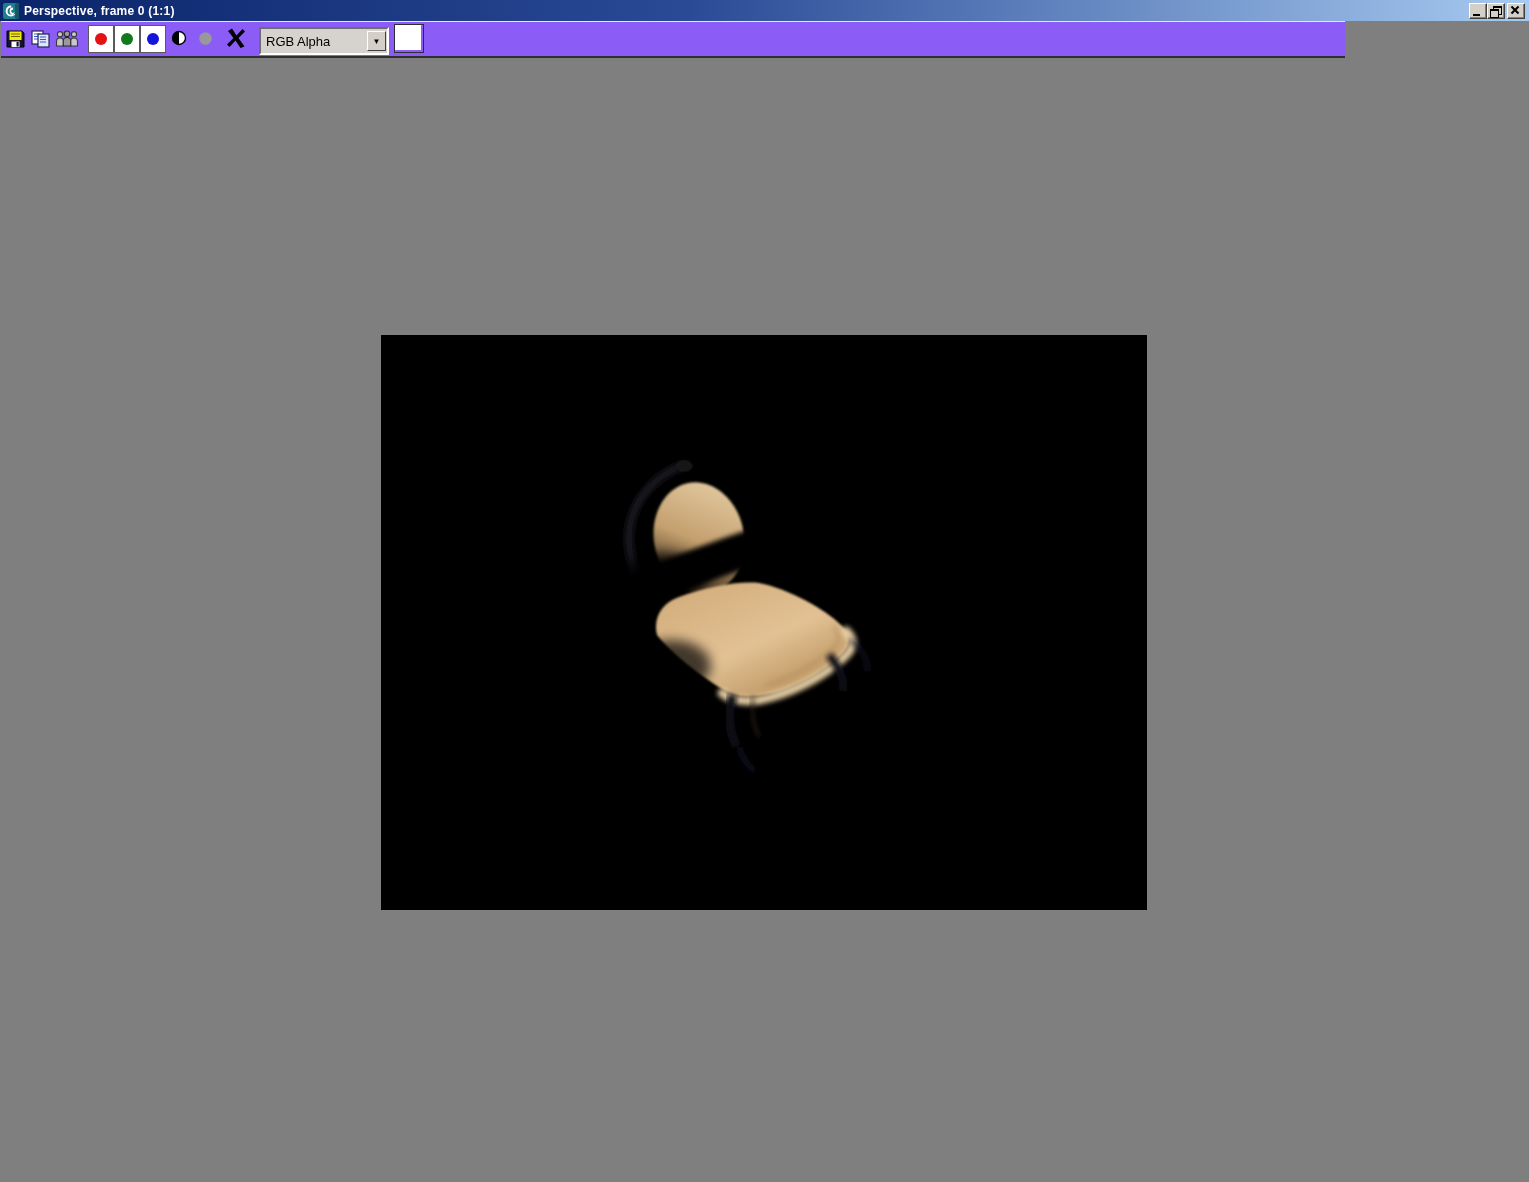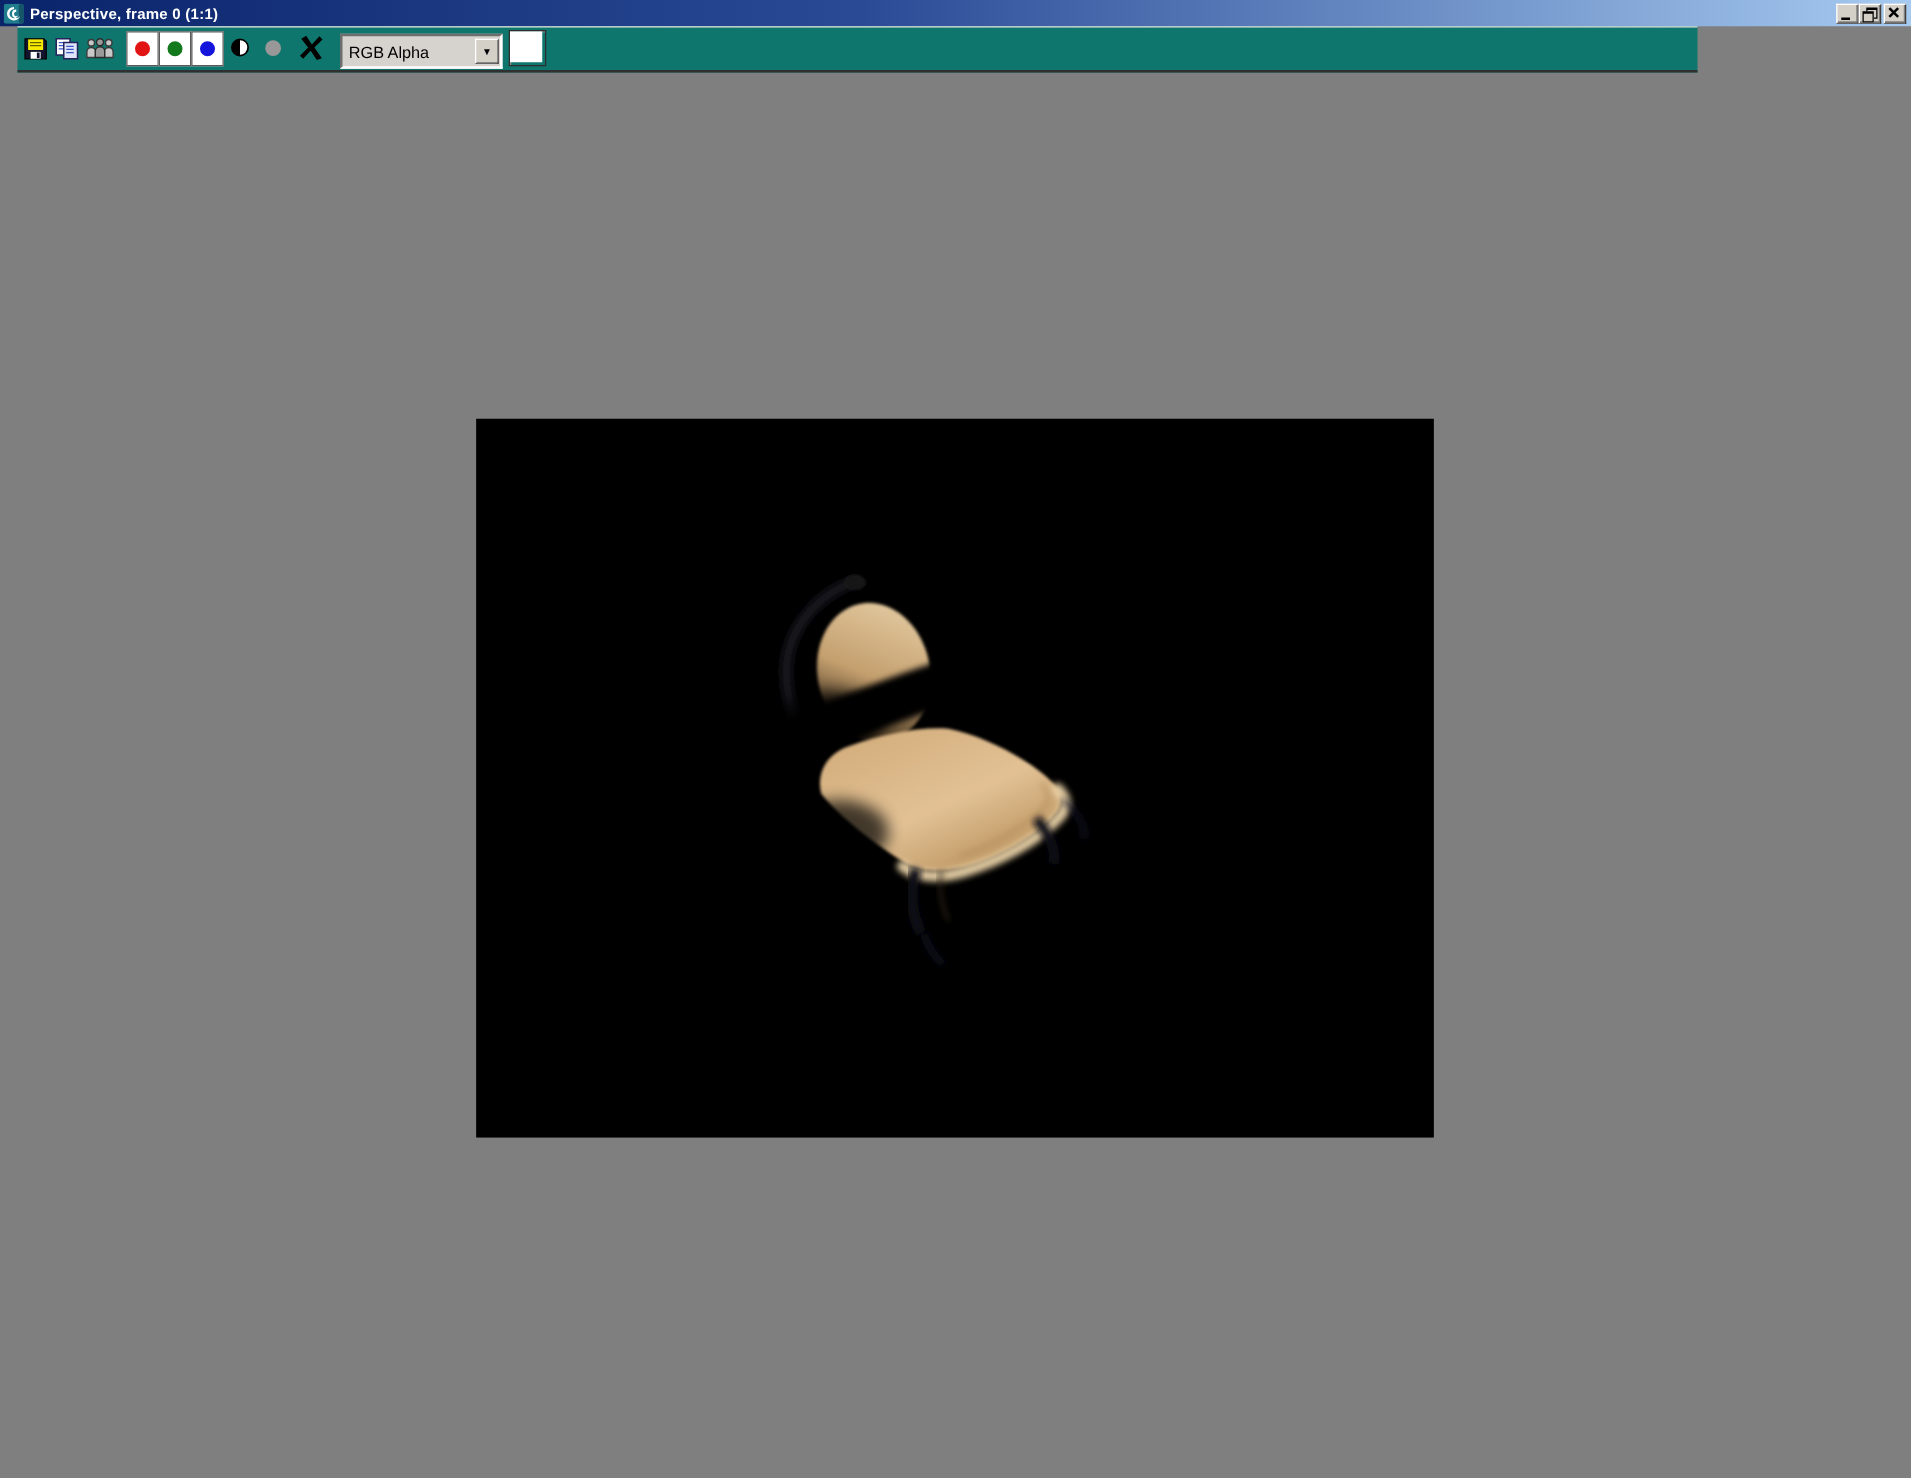--- a/index.html
+++ b/index.html
@@ -30,22 +30,22 @@
   }
   .win-btn.restore{margin-left:0;}
   .glyph-min{position:absolute;left:3px;bottom:2px;width:7px;height:2px;background:#000;}
   .glyph-restore-back{position:absolute;left:5px;top:2px;width:7px;height:6px;border:1px solid #000;border-top-width:2px;background:transparent;}
   .glyph-restore-front{position:absolute;left:2px;top:5px;width:7px;height:6px;border:1px solid #000;border-top-width:2px;background:#d4d0c8;}
   .glyph-x1,.glyph-x2{position:absolute;left:2px;top:5px;width:10px;height:2px;background:#000;}
   .glyph-x1{transform:rotate(45deg);}
   .glyph-x2{transform:rotate(-45deg);}
   
   .toolbar{
-    position:absolute;left:14px;top:21px;width:1344px;height:34px;
-    background:#0f766e;border-top:1px solid #e8e8e6;border-bottom:2px solid #303030;
+    position:absolute;left:1px;top:21px;width:1344px;height:34px;
+    background:#8b5cf6;border-top:1px solid #e8e8e6;border-bottom:2px solid #303030;
   }
   .tb{position:absolute;display:flex;align-items:center;justify-content:center;cursor:default;}
   .tb-flat{background:transparent;border:none;}
   .chan-btn{
     width:24px;height:26px;top:3px;background:#ffffff;
     border:1px solid #5a5a5a;
   }
   .alpha-btn,.mono-btn,.clear-btn{width:26px;height:26px;top:3px;}
   .dropdown{
     position:absolute;left:258px;top:5px;width:126px;height:24px;

